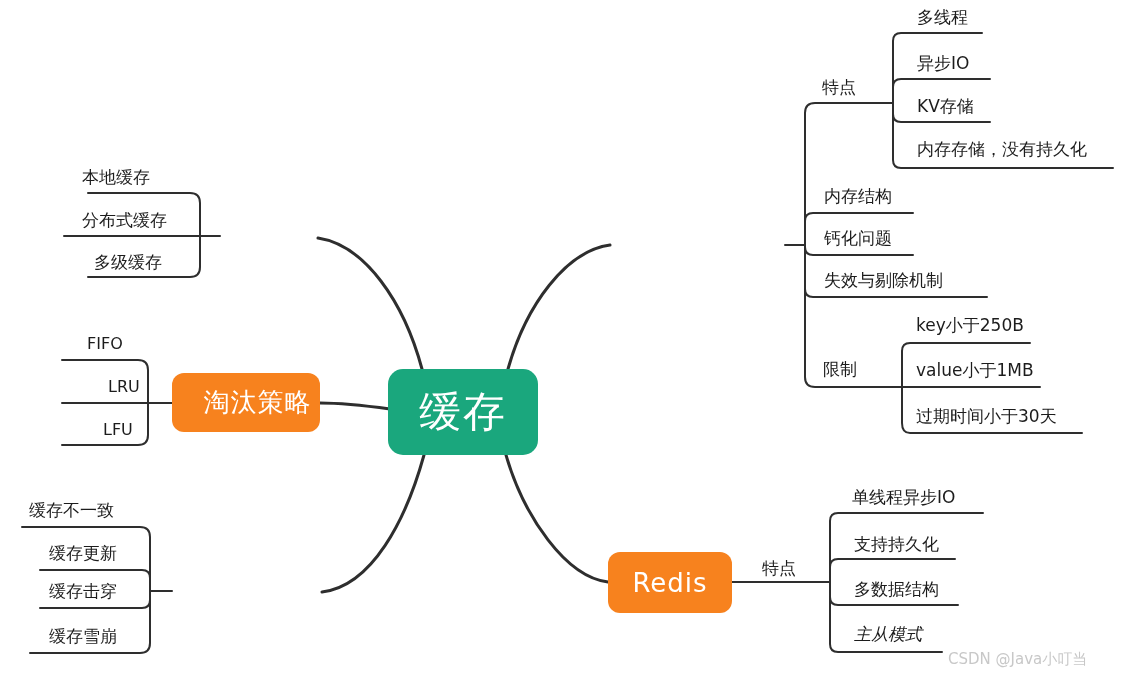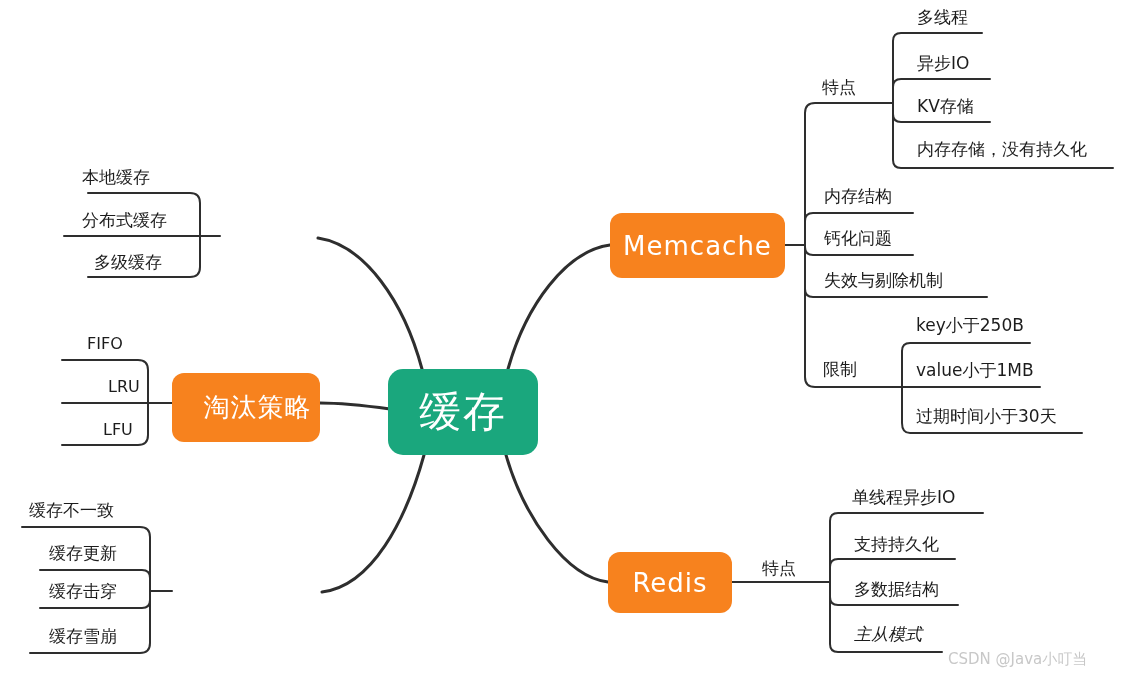--- a/index.html
+++ b/index.html
@@ -93,23 +93,22 @@
     <g>
       <path class="wire" d="M720,582 H830"></path>
       <path class="wire" d="M983,513 H838 Q830,513 830,521 V644 Q830,652 838,652 H942"></path>
       <path class="wire" d="M955,559 H838 Q830,559 830,567"></path>
       <path class="wire" d="M958,605 H838 Q830,605 830,597"></path>
     </g>
   </svg>
 
   <div class="node root" style="left:388px;top:369px;width:150px;height:86px;">缓存</div>
 
-  <div class="node branch" style="left:172px;top:373px;width:148px;height:69px;padding-left:23px;">淘汰策略</div>
+  <div class="node branch" style="left:172px;top:373px;width:148px;height:59px;padding-left:23px;">淘汰策略</div>
 
-  <div class="node branch" style="left:610px;top:213px;width:175px;height:65px;">Memcache</div>
   <div class="node branch" style="left:608px;top:552px;width:124px;height:61px;">Redis</div>
 
   <div class="lbl" style="left:82px;top:167px;">本地缓存</div>
   <div class="lbl" style="left:82px;top:210px;">分布式缓存</div>
   <div class="lbl" style="left:94px;top:252px;">多级缓存</div>
 
   <div class="lbl latin" style="left:87px;top:334px;">FIFO</div>
   <div class="lbl latin" style="left:108px;top:377px;">LRU</div>
   <div class="lbl latin" style="left:103px;top:420px;">LFU</div>
 

